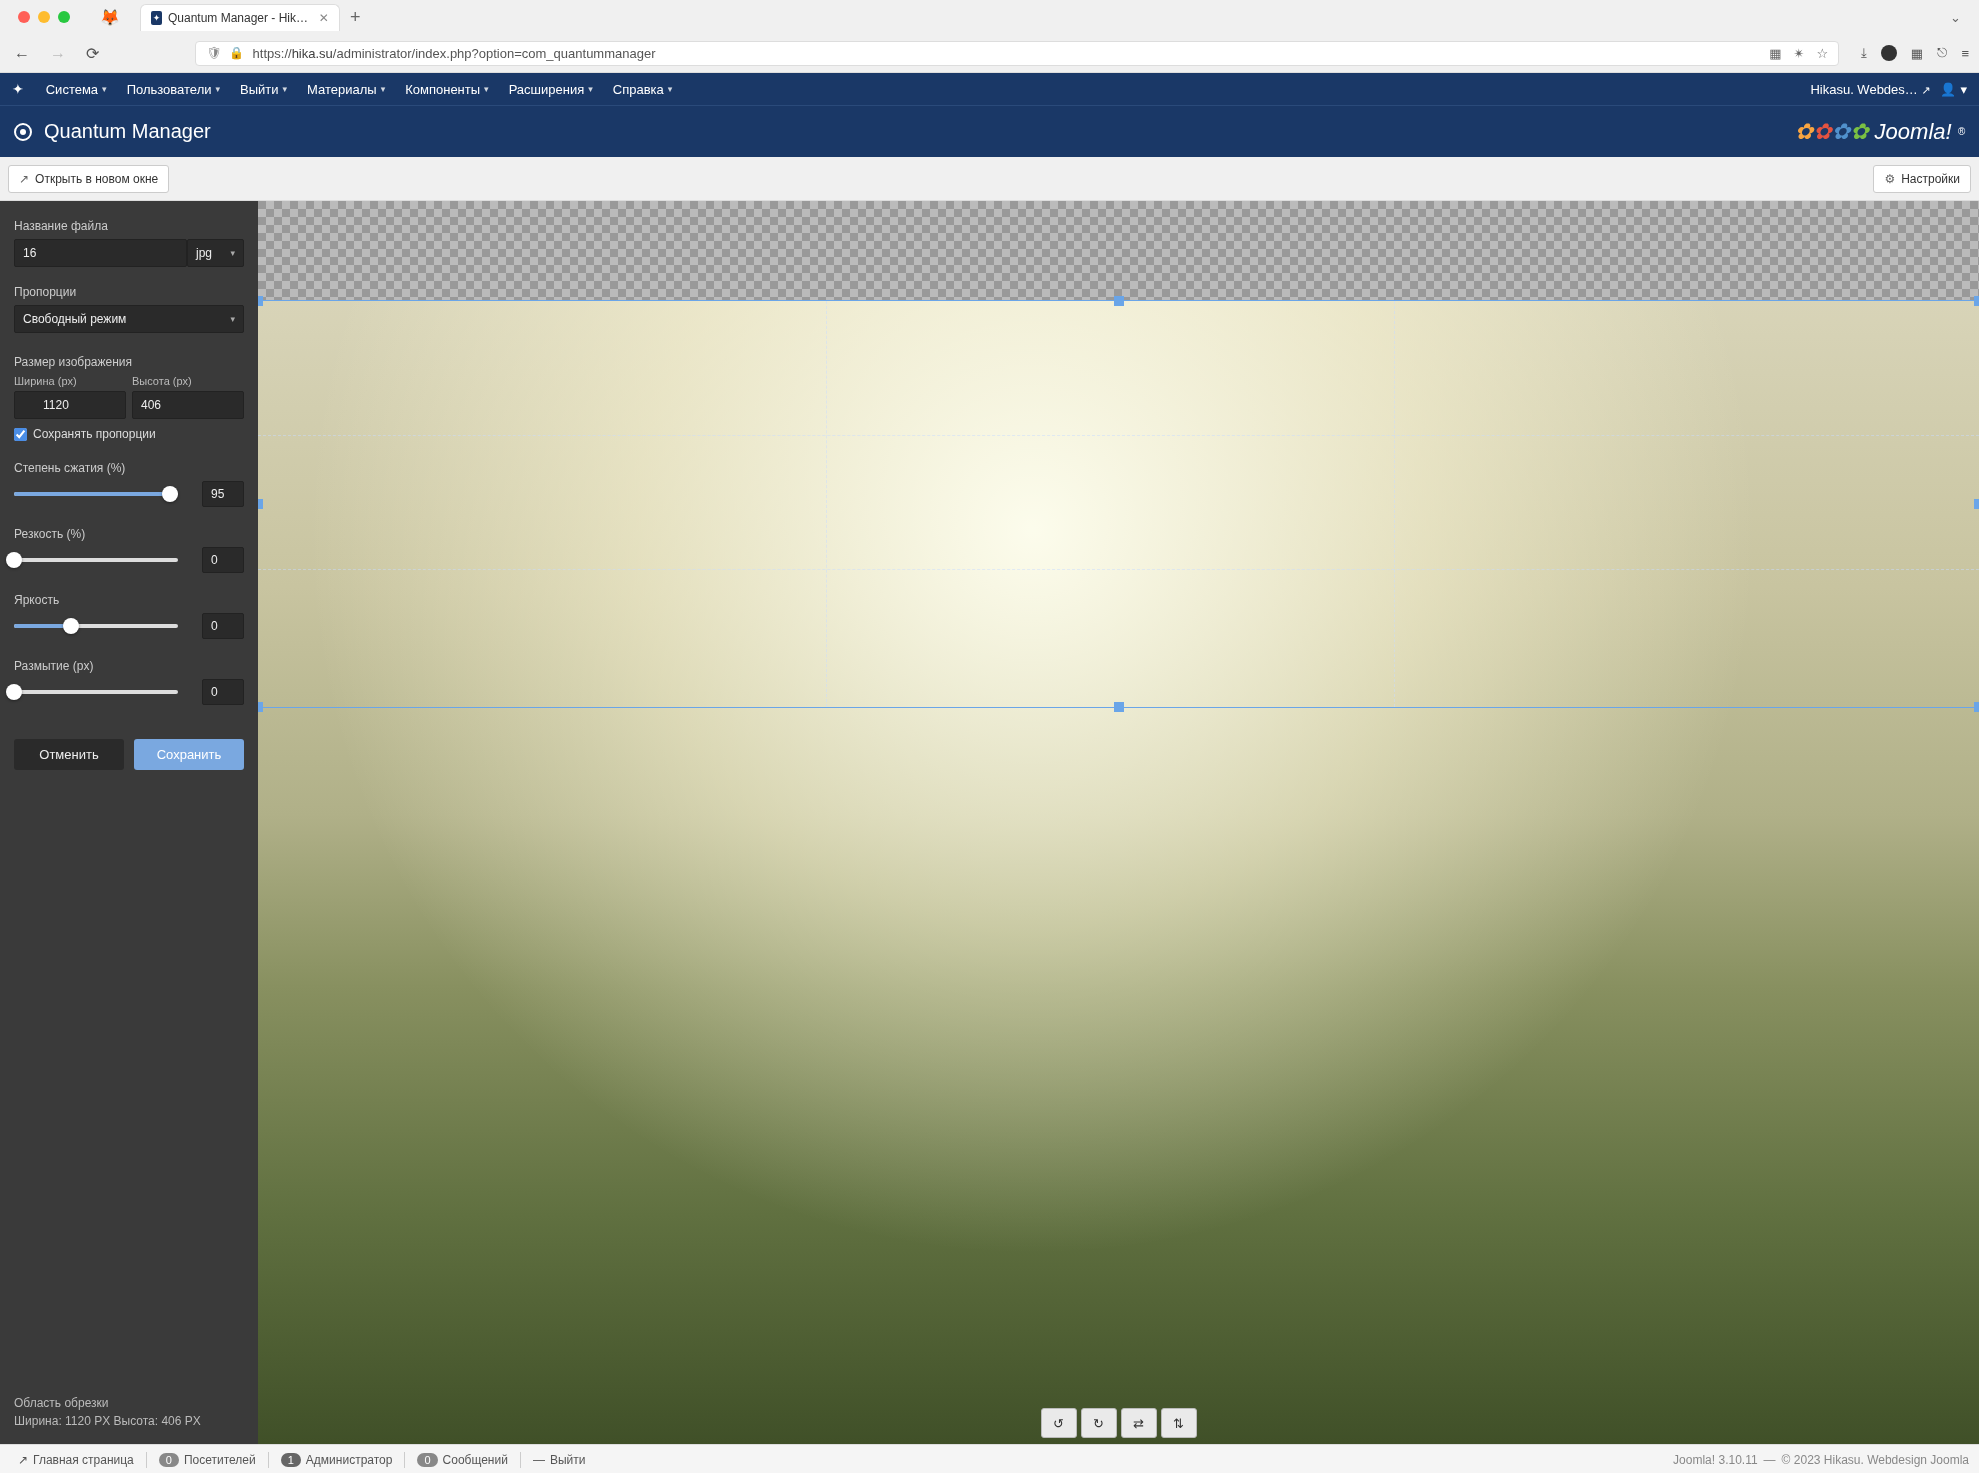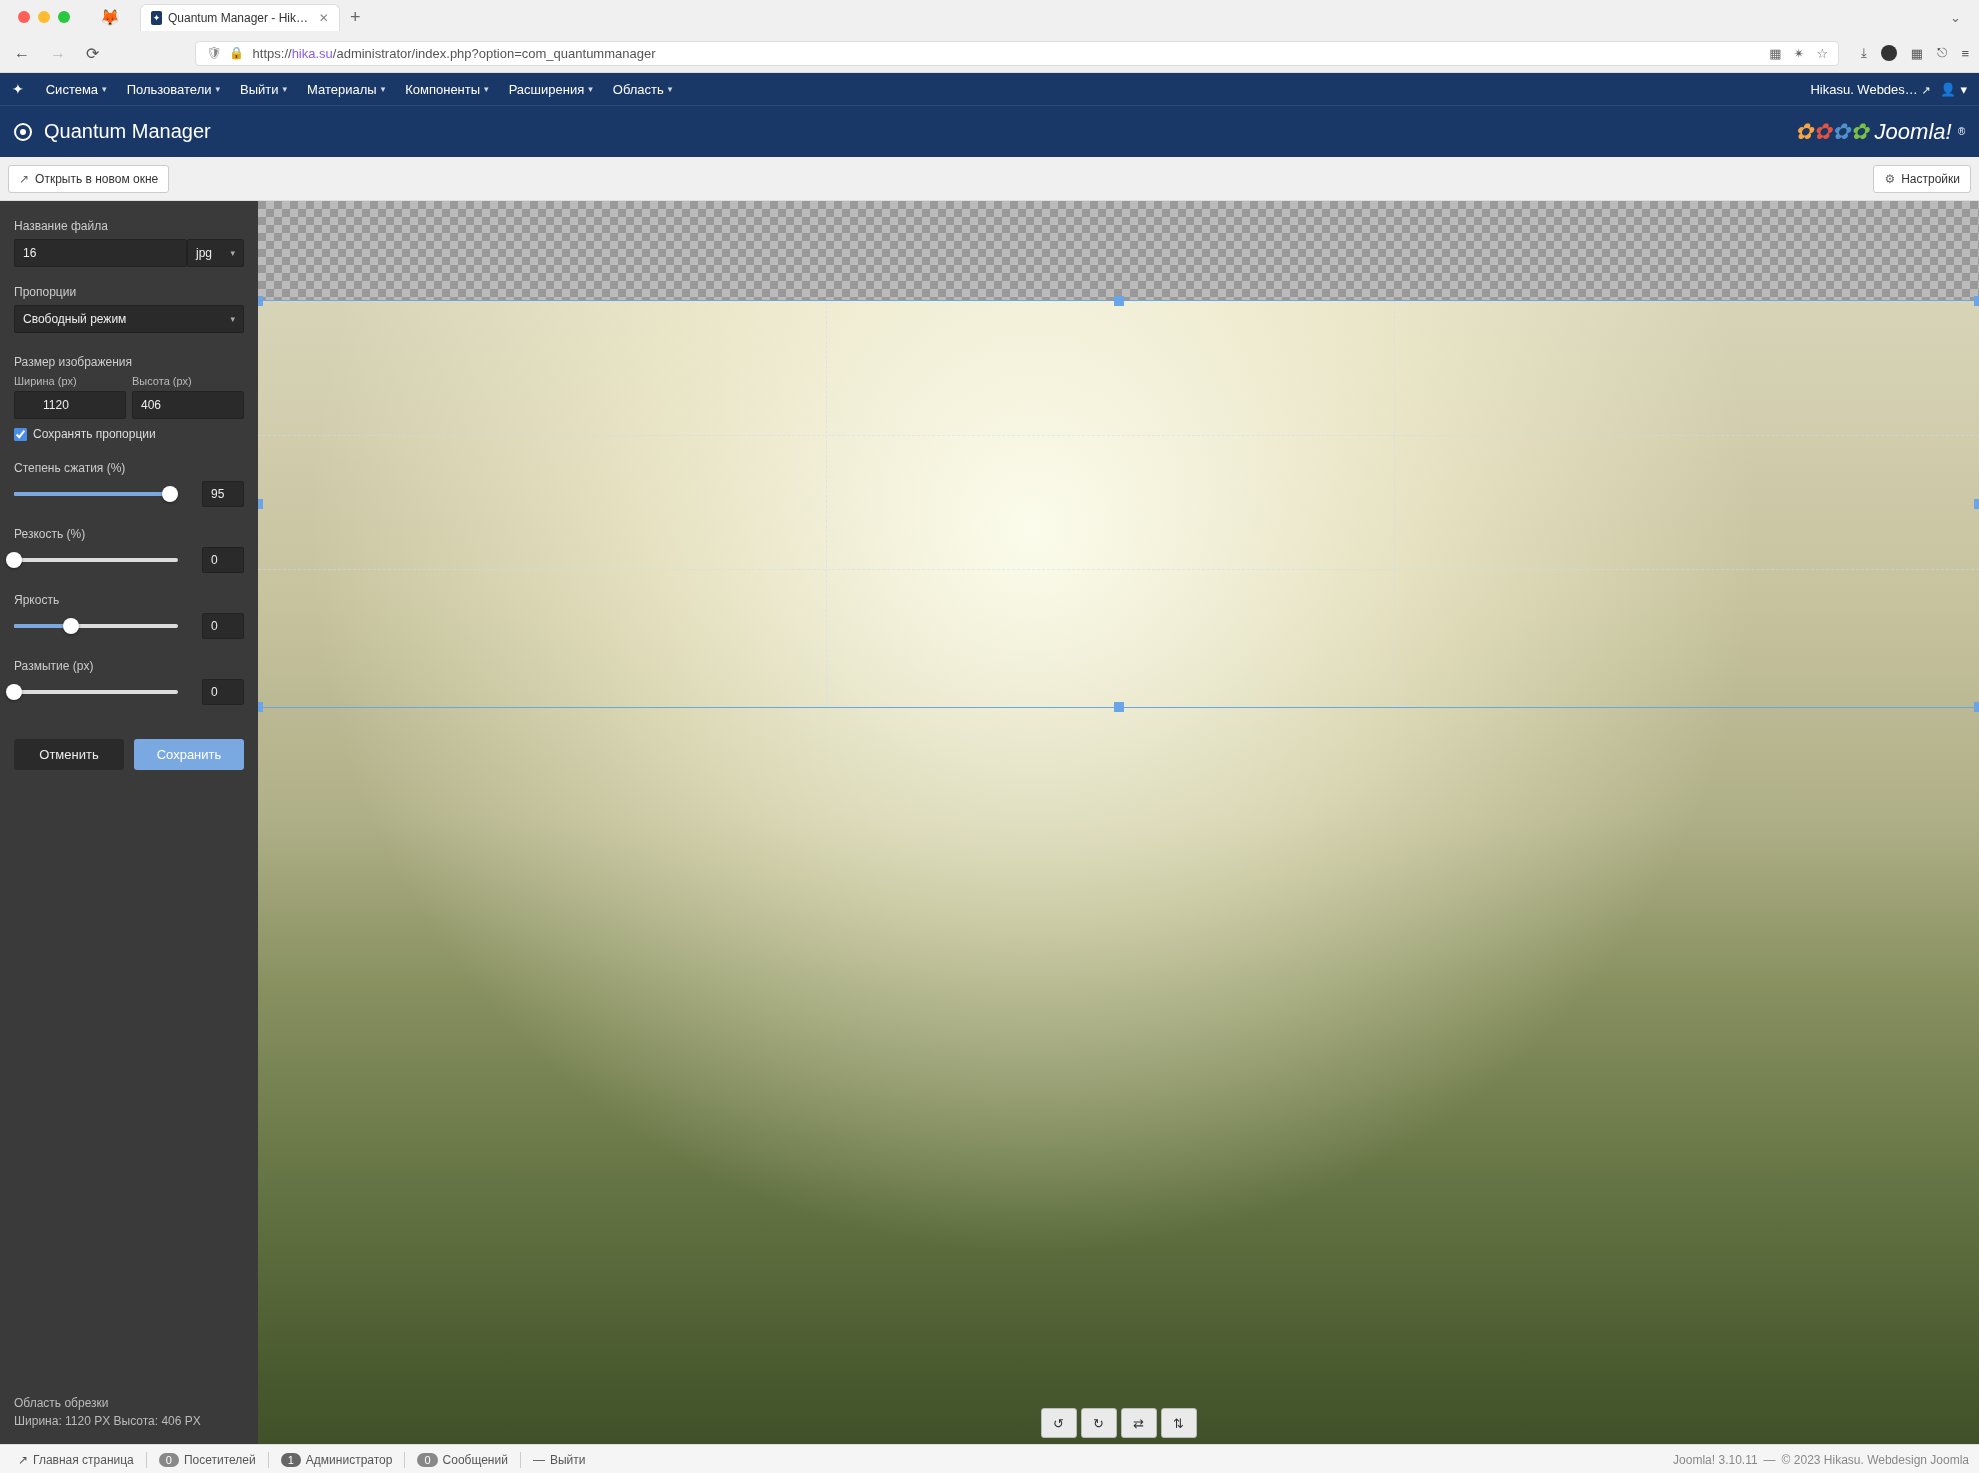--- a/index.html
+++ b/index.html
@@ -45,21 +45,21 @@
 }
 .nav-btn { color:#555; font-size:16px; padding:4px; cursor:pointer; }
 .nav-btn.disabled { color:#bbb; }
 .addr-box {
   flex:1; display:flex; align-items:center; gap:8px;
   background:#fff; border:1px solid #ddd; border-radius:4px; padding:4px 10px; font-size:13px;
   margin-left: 80px; margin-right: 10px;
 }
 .addr-icon { color:#888; font-size:12px; }
 .url-text { color:#555; }
-.url-text .domain { color:#8b5cf6; }
+.url-text .domain { color:#404040; }
 .addr-actions { margin-left:auto; display:flex; gap:12px; color:#666; }
 .toolbar-right { display:flex; gap:14px; color:#555; align-items:center; }
 .toolbar-right span { cursor:pointer; }
 
 
 .joomla-topnav {
   background: #1a3867; color:#fff; display:flex; align-items:center;
   height: 32px; padding: 0 12px; font-size: 13px;
 }
 .joomla-topnav .j-icon { margin-right: 12px; font-size:14px; }
@@ -270,21 +270,21 @@
       </div>
       <div class="topnav-item">
         <span>Компоненты</span>
         <span class="caret">▾</span>
       </div>
       <div class="topnav-item">
         <span>Расширения</span>
         <span class="caret">▾</span>
       </div>
       <div class="topnav-item">
-        <span>Область</span>
+        <span>Справка</span>
         <span class="caret">▾</span>
       </div>
     </div>
   <div class="topnav-right">
     <span>
       <span>Hikasu. Webdes…</span>
       <span class="ext-icon">↗</span>
     </span>
     <span>👤 ▾</span>
   </div>

